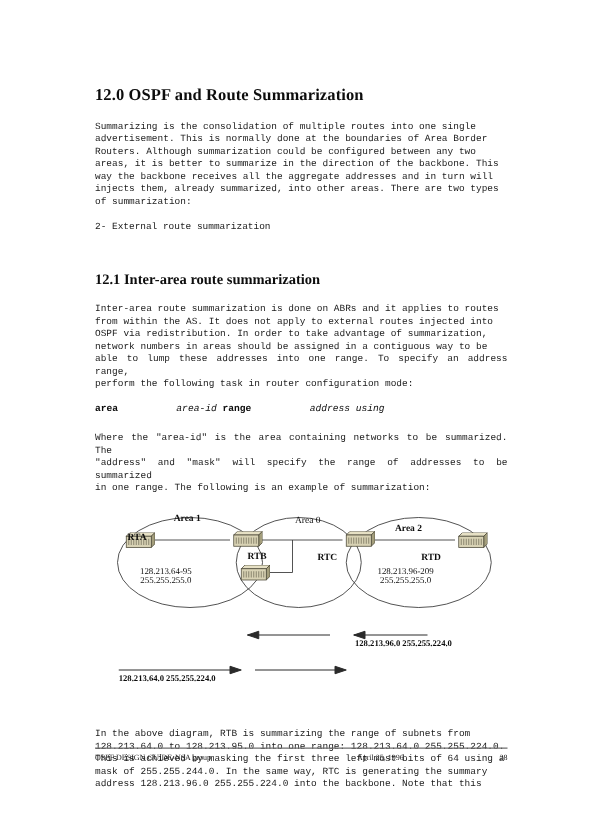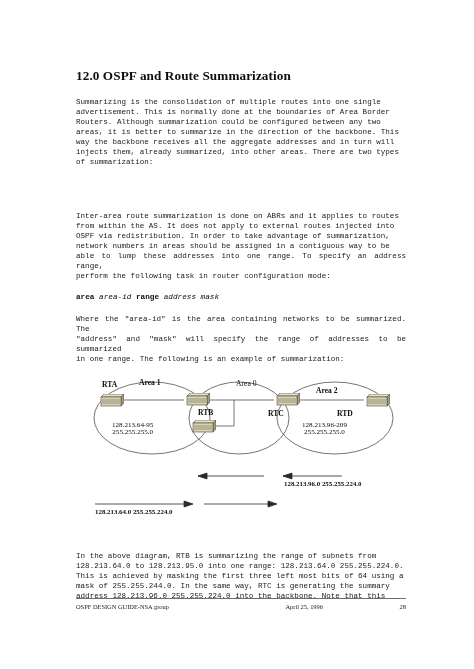--- a/index.html
+++ b/index.html
@@ -68,21 +68,21 @@
   }
   p.cmd-line {
     font-family: "Liberation Mono", monospace;
     font-size: 7.7px;
     line-height: 10.05px;
     margin: 0 0 10px 0;
     padding: 0;
     color: #0d0d0d;
   }
   .cmd-bold { font-weight: bold; }
-  .cmd-ital { font-style: italic; }
+  .cmd-ital { font-style: italic; margin-left: 42px; }
 
   .spacer-lg { height: 22px; }
   .spacer-md { height: 13px; }
 
   
   .diagram {
     position: relative;
     width: 330px;
     height: 148px;
     margin: 6px 0 4px 0;
@@ -141,32 +141,34 @@
     <h1 class="sec-title">12.0  OSPF and Route Summarization</h1>
 
     <p class="body-text">Summarizing is the consolidation of multiple routes into one single
 advertisement. This is normally done at the boundaries of Area Border
 Routers. Although summarization could be configured between any two
 areas, it is better to summarize in the direction of the backbone. This
 way the backbone receives all the aggregate addresses and in turn will
 injects them, already summarized, into other areas. There are two types
 of summarization:</p>
 
+    <p class="list-line">2- External route summarization</p>
 
     <div class="spacer-lg"></div>
 
+    <h2 class="sub-title">12.1 Inter-area route summarization</h2>
 
     <p class="body-text">Inter-area route summarization is done on ABRs and it applies to routes
 from within the AS. It does not apply to external routes injected into
 OSPF via redistribution. In order to take advantage of summarization,
 network numbers in areas should be assigned in a contiguous way to be
 able to lump these addresses into one range. To specify an address range,
 perform the following task in router configuration mode:</p>
 
-    <p class="cmd-line"><span class="cmd-bold">area</span> <span class="cmd-ital">area-id</span> <span class="cmd-bold">range</span> <span class="cmd-ital">address mask</span></p>
+    <p class="cmd-line"><span class="cmd-bold">area</span> <span class="cmd-ital">area-id</span> <span class="cmd-bold">range</span> <span class="cmd-ital">address using</span></p>
 
     <p class="body-text">Where the "area-id" is the area containing networks to be summarized. The
 "address" and "mask" will specify the range of addresses to be summarized
 in one range. The following is an example of summarization:</p>
 
     <div class="diagram">
 
       <svg width="330" height="148" viewBox="0 0 330 148">
 
         <ellipse cx="76" cy="44" rx="58" ry="36" fill="none" stroke="#3a3a3a" stroke-width="0.7"></ellipse>
@@ -293,23 +295,23 @@
               <line x1="11" y1="5" x2="11" y2="10"></line>
             <line x1="13" y1="5" x2="13" y2="10"></line>
               <line x1="15" y1="5" x2="15" y2="10"></line>
             <line x1="17" y1="5" x2="17" y2="10"></line>
               <line x1="19" y1="5" x2="19" y2="10"></line>
             <line x1="21" y1="5" x2="21" y2="10"></line>
           </g>
         </svg>
       </div>
 
-      <div class="dlabel rtr-lbl" style="left:26px;  top:6px;">RTA</div>
+      <div class="dlabel rtr-lbl" style="left:26px;  top:19px;">RTA</div>
       <div class="dlabel rtr-lbl" style="left:110px; top:34px;margin-left:12px;">RTB</div>
-      <div class="dlabel rtr-lbl" style="left:192px; top:35px;">RTC</div>
+      <div class="dlabel rtr-lbl" style="left:178px; top:35px;">RTC</div>
       <div class="dlabel rtr-lbl" style="left:261px; top:35px;">RTD</div>
 
       <div class="dlabel net-lbl" style="left:36px; top:48px;">
         <span>128.213.64-95</span><br>
         <span>255.255.255.0</span>
       </div>
       <div class="dlabel net-lbl" style="left:226px; top:48px;">
         <span>128.213.96-209</span><br>
         <span>255.255.255.0</span>
       </div>

